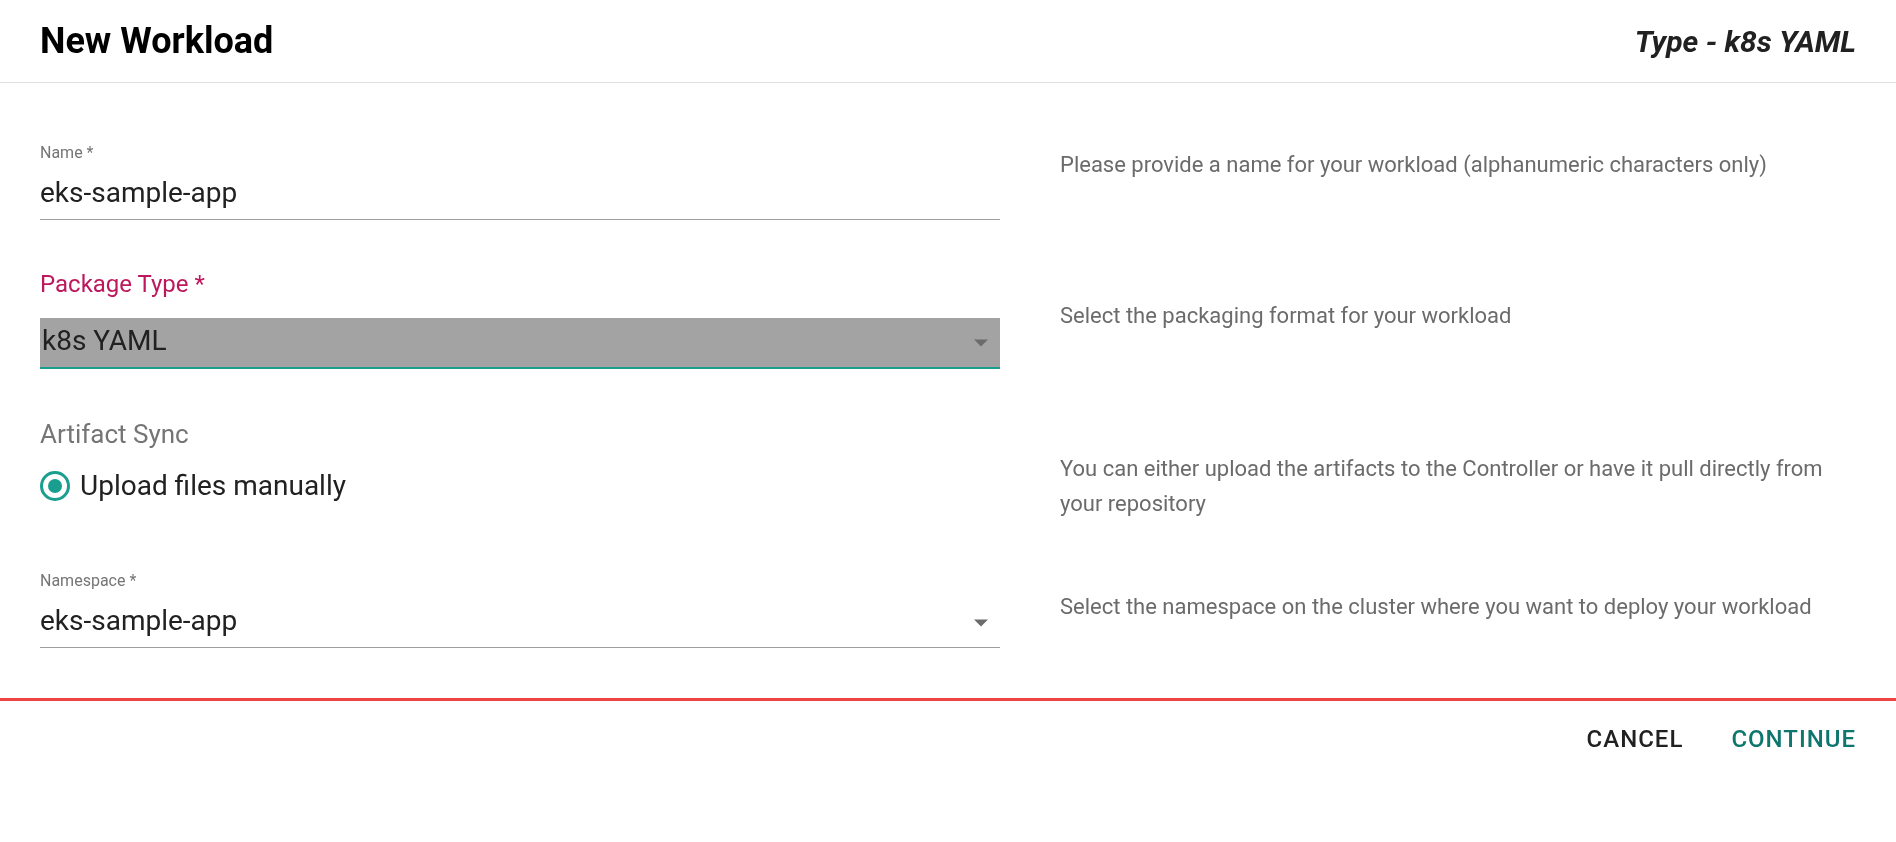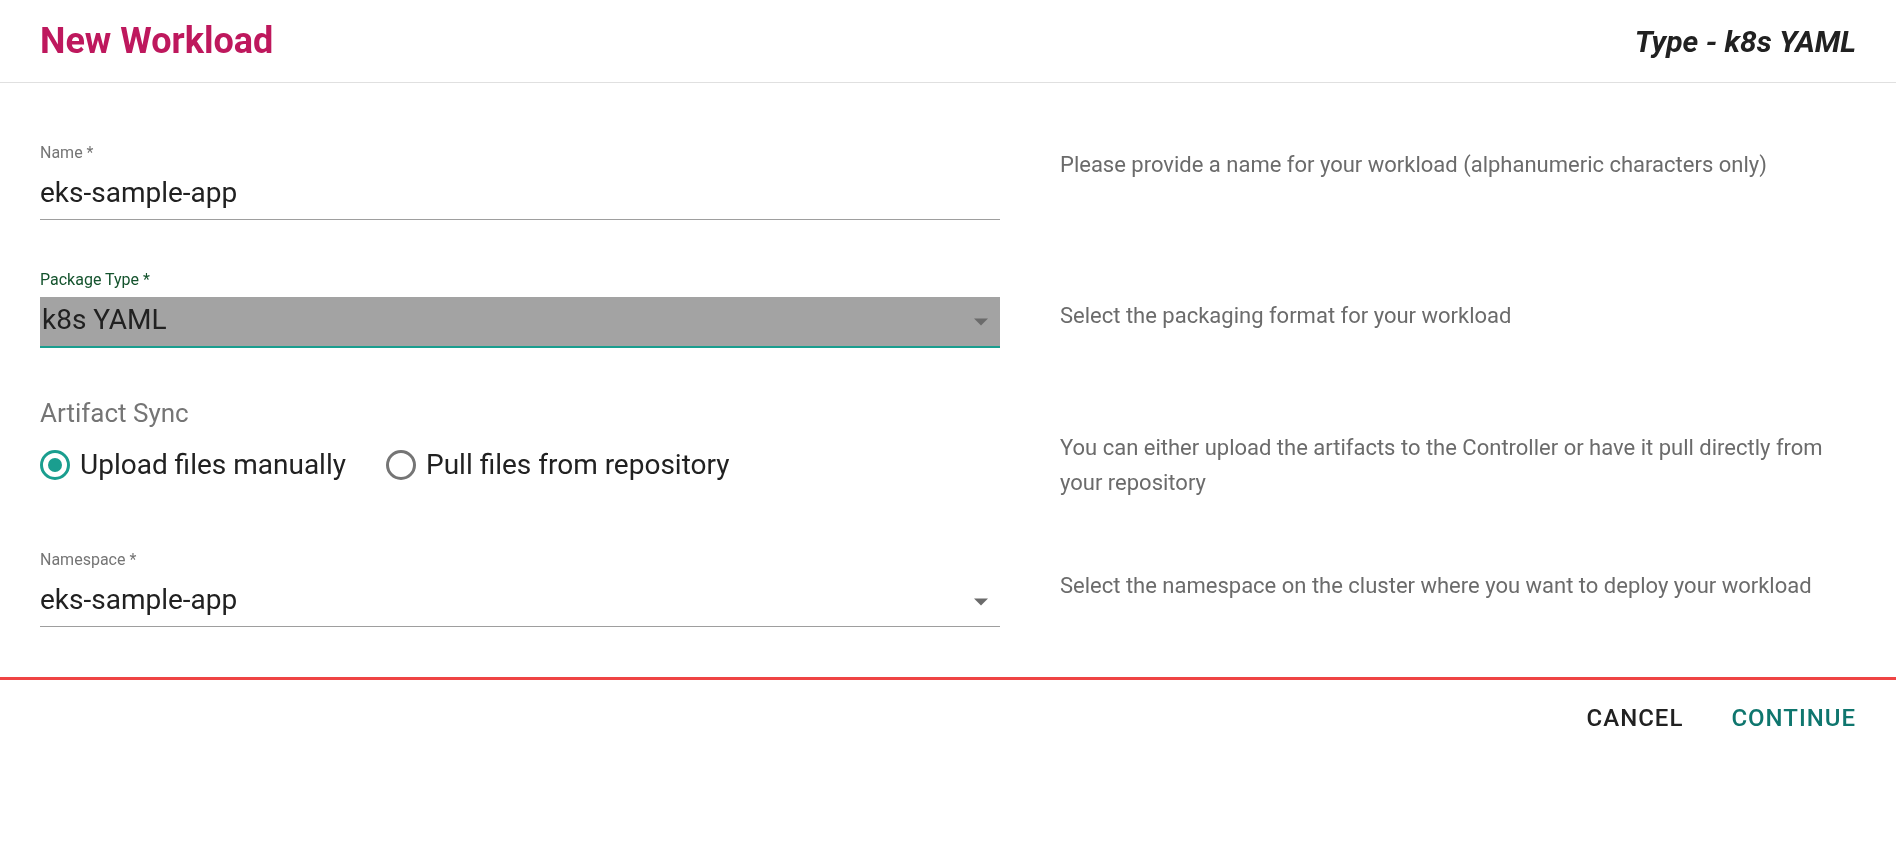--- a/index.html
+++ b/index.html
@@ -16,21 +16,21 @@
     .header {
       display: flex;
       justify-content: space-between;
       align-items: center;
       padding: 20px 40px;
       border-bottom: 1px solid #e0e0e0;
     }
     .header-title {
       font-size: 36px;
       font-weight: 700;
-      color: #be185d;
+      color: #000000;
     }
     .header-type {
       font-size: 30px;
       font-style: italic;
       font-weight: 700;
       color: #212121;
     }
     .content {
       padding: 60px 40px 30px 40px;
     }
@@ -48,23 +48,23 @@
       flex: 1;
       padding-top: 4px;
     }
     .field-label {
       font-size: 16px;
       color: #757575;
       margin-bottom: 8px;
       display: block;
     }
     .field-label-accent {
-      font-size: 16px;
-      color: #14532d;
-      margin-bottom: 8px;
+      font-size: 24px;
+      color: #be185d;
+      margin-bottom: 20px;
       display: block;
     }
     .text-input {
       width: 100%;
       font-size: 28px;
       color: #212121;
       border: none;
       border-bottom: 1px solid #9e9e9e;
       padding: 6px 0 10px 0;
       background: transparent;
@@ -208,24 +208,20 @@
   <div class="form-row">
     <div class="form-left">
       <div class="section-heading">Artifact Sync</div>
       <div class="radio-group">
         <div class="radio-option">
           <span class="radio-circle selected">
             <span class="radio-dot"></span>
           </span>
           <span class="radio-label">Upload files manually</span>
         </div>
-        <div class="radio-option">
-          <span class="radio-circle"></span>
-          <span class="radio-label">Pull files from repository</span>
-        </div>
       </div>
     </div>
     <div class="form-right" style="padding-top: 32px;">
       <div class="helper-text">You can either upload the artifacts to the Controller or have it pull directly from your repository</div>
     </div>
   </div>
 
   <div class="form-row" style="margin-bottom: 20px;">
     <div class="form-left">
       <label class="field-label">Namespace *</label>

